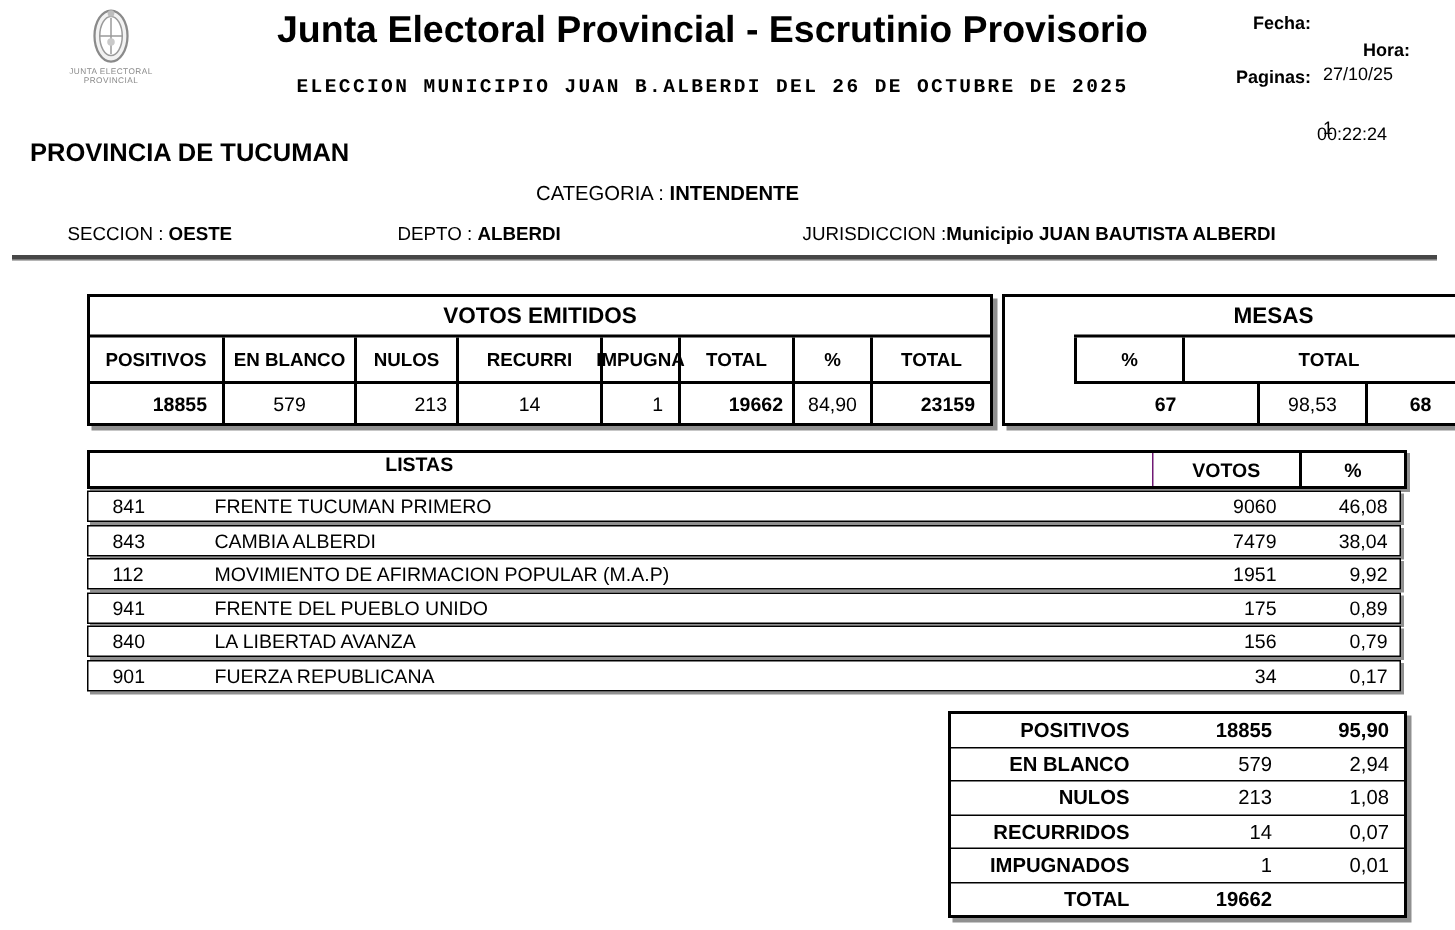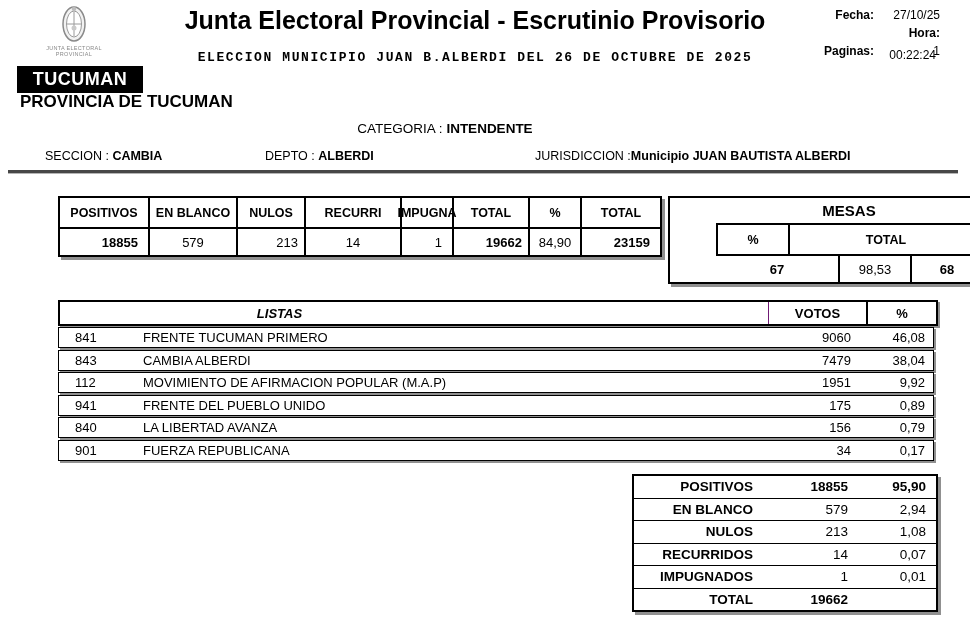--- a/index.html
+++ b/index.html
@@ -14,21 +14,21 @@
   .logo-caption{left:36px;top:45px;width:76px;text-align:center;font-size:5.5px;
     line-height:6px;color:#8a8a8a;letter-spacing:.3px;}
   .badge{left:17px;top:66px;width:126px;height:27px;background:#000;color:#fff;
     font-weight:bold;font-size:18px;display:flex;align-items:center;justify-content:center;
     letter-spacing:.5px;}
   .main-title{left:130px;top:6px;width:690px;text-align:center;font-size:25px;font-weight:bold;}
   .subtitle{left:130px;top:50px;width:690px;text-align:center;
     font-family:"Liberation Mono", monospace;font-weight:bold;font-size:13px;letter-spacing:1.6px;}
   .meta-row{right:30px;display:flex;gap:8px;font-size:12px;}
   .meta-label{width:62px;text-align:right;font-weight:bold;}
-  .meta-value{width:58px;text-align:right;}
+  .meta-value{width:58px;text-align:left;margin-top:34px;}
 
   .province-title{left:20px;top:92px;width:910px;font-size:17px;font-weight:bold;}
   .categoria-line{left:20px;top:121px;width:850px;text-align:center;font-size:13.5px;}
   .info-line{top:149px;font-size:12.5px;}
   .sep-line{left:8px;top:170px;width:950px;height:3px;background:#474747;
     box-shadow:0 1px 0 #b5b5b5;}
 
   
   .frame{border:2px solid #000;background:#fff;box-shadow:3px 3px 0 #909090;}
   .t-title{height:25px;border-bottom:2px solid #000;display:flex;align-items:center;
@@ -44,21 +44,21 @@
   .v0{width:88px;} .v1{width:88px;} .v2{width:68px;} .v3{width:96px;}
   .v4{width:52px;} .v5{width:76px;} .v6{width:52px;} .v7{flex:1;}
   
   .m0{width:122px;} .m1{width:72px;} .m2{flex:1;}
   .pr6{padding-right:6px;} .pr10{padding-right:10px;}
 
   
   .listas-header{left:58px;top:300px;width:876px;height:22px;border:2px solid #000;
     box-shadow:2px 2px 0 #909090;display:flex;align-items:stretch;font-weight:bold;font-size:13px;
     background:#fff;}
-  .lh-name{flex:1;display:flex;align-items:center;font-style:italic;}
+  .lh-name{flex:1;display:flex;}
   .lh-name span{display:block;width:62%;text-align:center;}
   .lh-votos{width:97px;border-left:1px solid #701a75;display:flex;align-items:center;justify-content:center;}
   .lh-pct{width:68px;border-left:2px solid #000;display:flex;align-items:center;justify-content:center;}
   .listas-rows{left:58px;top:327px;width:876px;}
   .lista-row{height:19px;border:1.5px solid #000;box-shadow:2px 2px 0 #909090;
     margin-bottom:1.5px;display:flex;align-items:center;font-size:13px;background:#fff;
     box-sizing:content-box;}
   .lr-num{width:68px;padding-left:16px;}
   .lr-name{flex:1;}
   .lr-votos{width:82px;text-align:right;padding-right:12px;}
@@ -81,21 +81,20 @@
 
   <svg class="abs" style="left:60px;top:4px;" width="28" height="40" viewBox="0 0 28 40">
     <ellipse cx="14" cy="20" rx="11" ry="17" fill="#f2f2f2" stroke="#8a8a8a" stroke-width="1.5"></ellipse>
     <ellipse cx="14" cy="20" rx="7.5" ry="13" fill="#ffffff" stroke="#9a9a9a" stroke-width="1"></ellipse>
     <line x1="6.5" y1="20" x2="21.5" y2="20" stroke="#9a9a9a" stroke-width="1"></line>
     <line x1="14" y1="8" x2="14" y2="32" stroke="#9a9a9a" stroke-width="1"></line>
     <circle cx="14" cy="5" r="2.2" fill="#bdbdbd"></circle>
     <circle cx="14" cy="24" r="2.5" fill="#c9c9c9"></circle>
   </svg>
   <div class="abs logo-caption">JUNTA ELECTORAL PROVINCIAL</div>
-  <div class="abs badge">TUCUMAN</div>
 
   <div class="abs main-title">Junta Electoral Provincial - Escrutinio Provisorio</div>
   <div class="abs subtitle">ELECCION MUNICIPIO JUAN B.ALBERDI DEL 26 DE OCTUBRE DE 2025</div>
 
   <div class="abs meta-row" style="top:8px;">
     <span class="meta-label">Fecha:</span>
     <span class="meta-value">27/10/25</span>
   </div>
   <div class="abs meta-row" style="top:26px;flex-direction:column;">
     <span class="meta-label">Hora:</span>
@@ -105,32 +104,33 @@
     <span class="meta-label">Paginas:</span>
     <span class="meta-value">1</span>
   </div>
 
   <div class="abs province-title">PROVINCIA DE TUCUMAN</div>
   <div class="abs categoria-line">
     <span>CATEGORIA : </span><span class="bold">INTENDENTE</span>
   </div>
 
   <div class="abs info-line" style="left:45px;">
-    <span>SECCION : </span><span class="bold">CAMBIA</span>
+    <span>SECCION : </span><span class="bold">OESTE</span>
   </div>
   <div class="abs info-line" style="left:265px;">
     <span>DEPTO : </span><span class="bold">ALBERDI</span>
   </div>
   <div class="abs info-line" style="left:535px;">
     <span>JURISDICCION :</span><span class="bold">Municipio JUAN BAUTISTA ALBERDI</span>
   </div>
 
   <div class="abs sep-line"></div>
 
   <div class="abs frame" style="left:58px;top:196px;width:600px;">
+    <div class="t-title">VOTOS EMITIDOS</div>
     <div class="t-head">
       <div class="v0">POSITIVOS</div>
       <div class="v1 bl">EN BLANCO</div>
       <div class="v2 bl">NULOS</div>
       <div class="v3 bl">RECURRI</div>
       <div class="v4 bl">IMPUGNA</div>
       <div class="v5 bl">TOTAL</div>
       <div class="v6 bl">%</div>
       <div class="v7 bl">TOTAL</div>
     </div>

